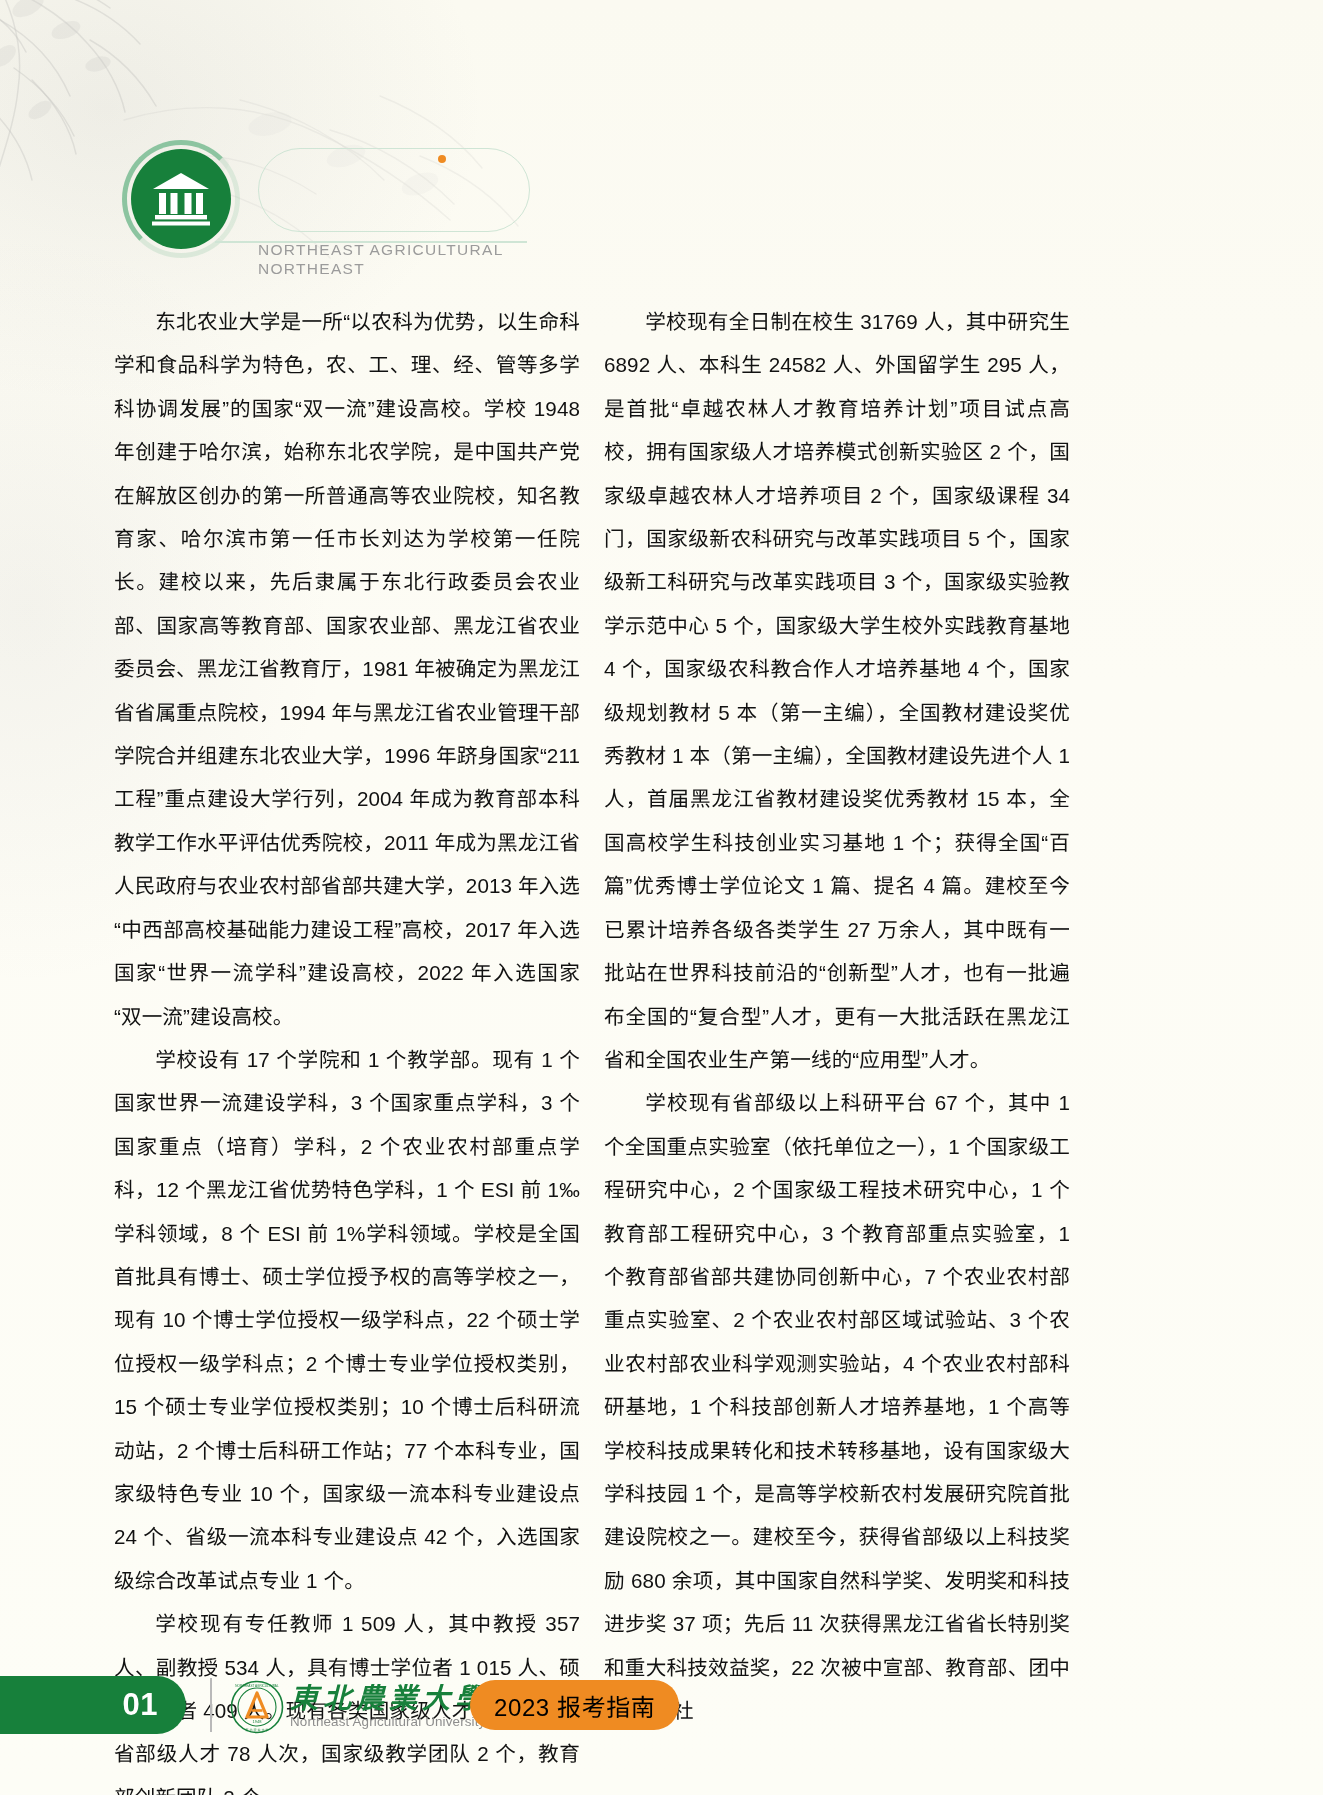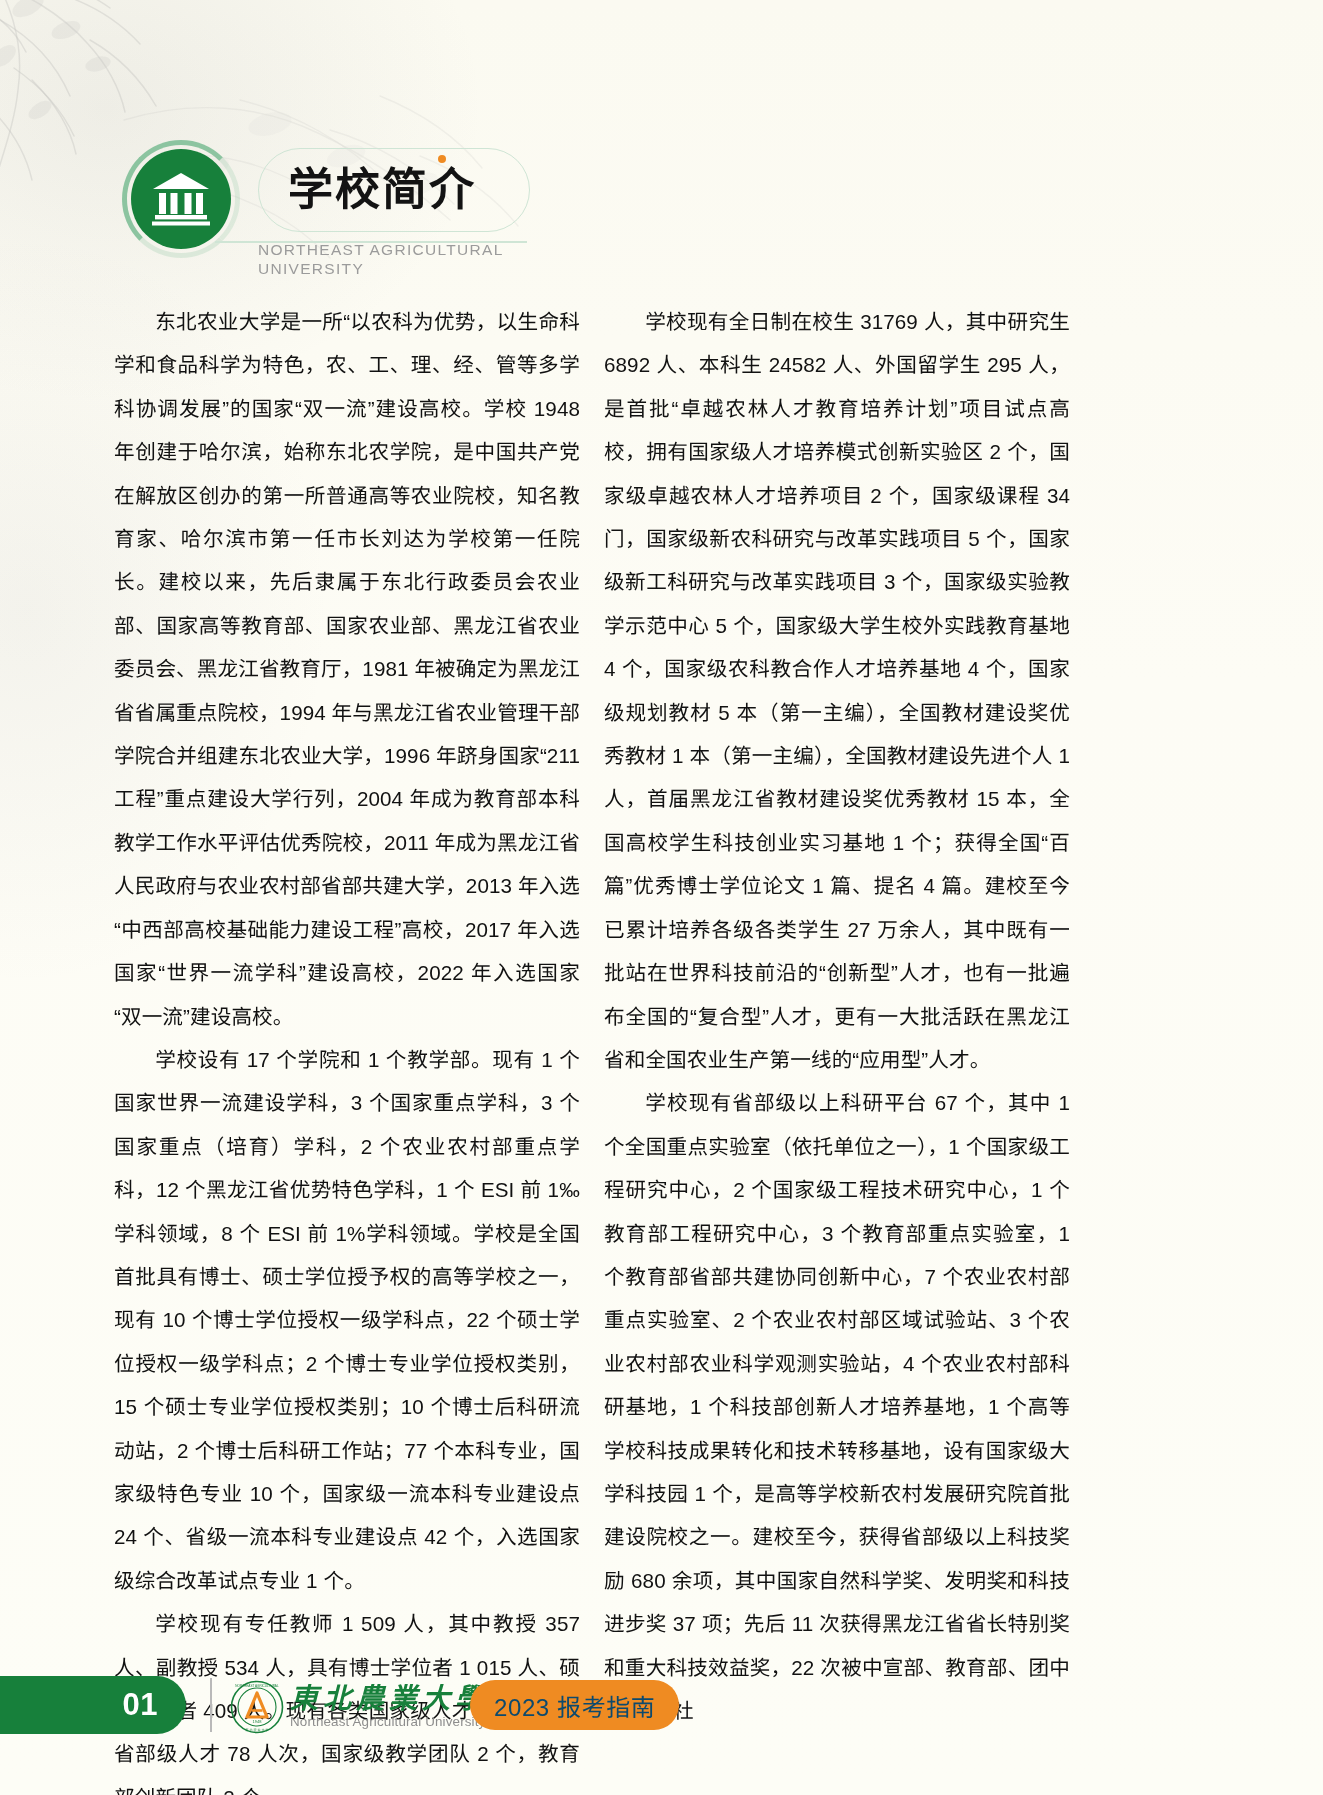--- a/index.html
+++ b/index.html
@@ -215,21 +215,21 @@
     white-space: nowrap;
   }
   .guide-pill {
     position: absolute;
     left: 466px;
     top: 8px;
     height: 50px;
     padding: 0 24px;
     background: #ef8b22;
     border-radius: 25px;
-    color: #0c4a6e;
+    color: #000000;
     font-size: 24px;
     display: flex;
     align-items: center;
     letter-spacing: .6px;
     white-space: nowrap;
   }
 </style>
 </head>
 <body>
 
@@ -288,26 +288,25 @@
         <rect x="34.5" y="23" width="7" height="21" fill="#ffffff"></rect>
         <rect x="46" y="23" width="7" height="21" fill="#ffffff"></rect>
         <rect x="5" y="45" width="52" height="4.4" fill="#ffffff"></rect>
         <rect x="2" y="51.5" width="58" height="4" fill="#ffffff"></rect>
       </svg>
     </div>
   </div>
 
   <div class="title-pill"></div>
   <div class="title-dot"></div>
-  <div class="page-title">学校简介</div>
   <div class="title-underline"></div>
 
   <div class="subtitle">
     <div>NORTHEAST AGRICULTURAL</div>
-    <div>UNIVERSITY</div>
+    <div>NORTHEAST</div>
   </div>
 
 </div>
 
 <div class="columns">
 
   <div class="col col-left">
     <p>东北农业大学是一所“以农科为优势，以生命科学和食品科学为特色，农、工、理、经、管等多学科协调发展”的国家“双一流”建设高校。学校 1948 年创建于哈尔滨，始称东北农学院，是中国共产党在解放区创办的第一所普通高等农业院校，知名教育家、哈尔滨市第一任市长刘达为学校第一任院长。建校以来，先后隶属于东北行政委员会农业部、国家高等教育部、国家农业部、黑龙江省农业委员会、黑龙江省教育厅，1981 年被确定为黑龙江省省属重点院校，1994 年与黑龙江省农业管理干部学院合并组建东北农业大学，1996 年跻身国家“211 工程”重点建设大学行列，2004 年成为教育部本科教学工作水平评估优秀院校，2011 年成为黑龙江省人民政府与农业农村部省部共建大学，2013 年入选“中西部高校基础能力建设工程”高校，2017 年入选国家“世界一流学科”建设高校，2022 年入选国家“双一流”建设高校。</p>
     <p>学校设有 17 个学院和 1 个教学部。现有 1 个国家世界一流建设学科，3 个国家重点学科，3 个国家重点（培育）学科，2 个农业农村部重点学科，12 个黑龙江省优势特色学科，1 个 ESI 前 1‰学科领域，8 个 ESI 前 1%学科领域。学校是全国首批具有博士、硕士学位授予权的高等学校之一，现有 10 个博士学位授权一级学科点，22 个硕士学位授权一级学科点；2 个博士专业学位授权类别，15 个硕士专业学位授权类别；10 个博士后科研流动站，2 个博士后科研工作站；77 个本科专业，国家级特色专业 10 个，国家级一流本科专业建设点 24 个、省级一流本科专业建设点 42 个，入选国家级综合改革试点专业 1 个。</p>
     <p>学校现有专任教师 1 509 人，其中教授 357 人、副教授 534 人，具有博士学位者 1 015 人、硕士学位者 409 人。现有各类国家级人才 110 人次、省部级人才 78 人次，国家级教学团队 2 个，教育部创新团队 2 个，</p>

